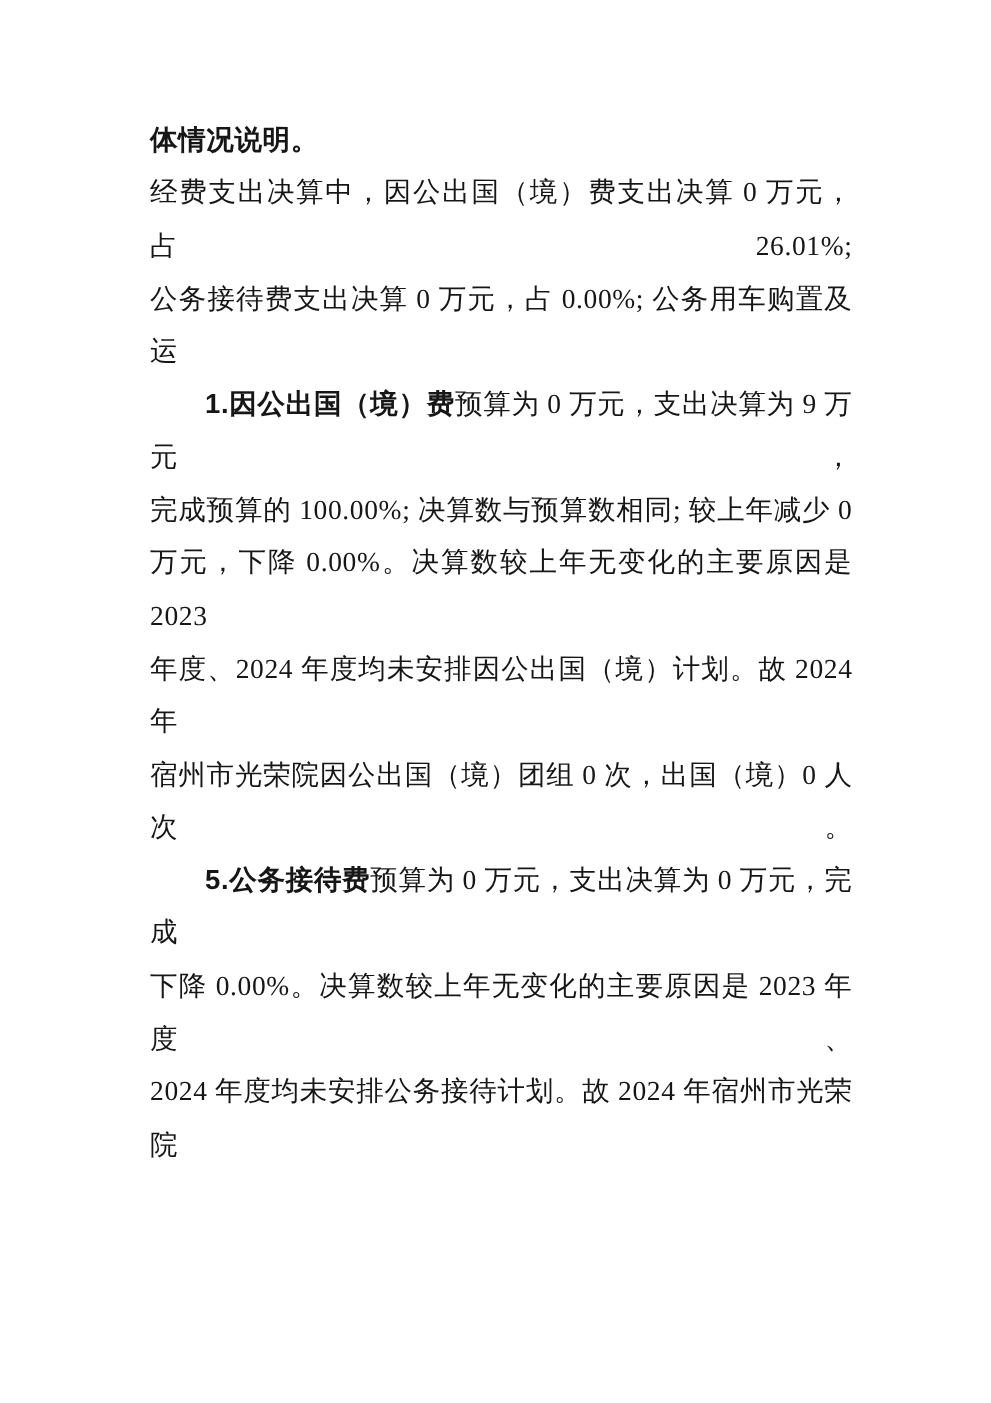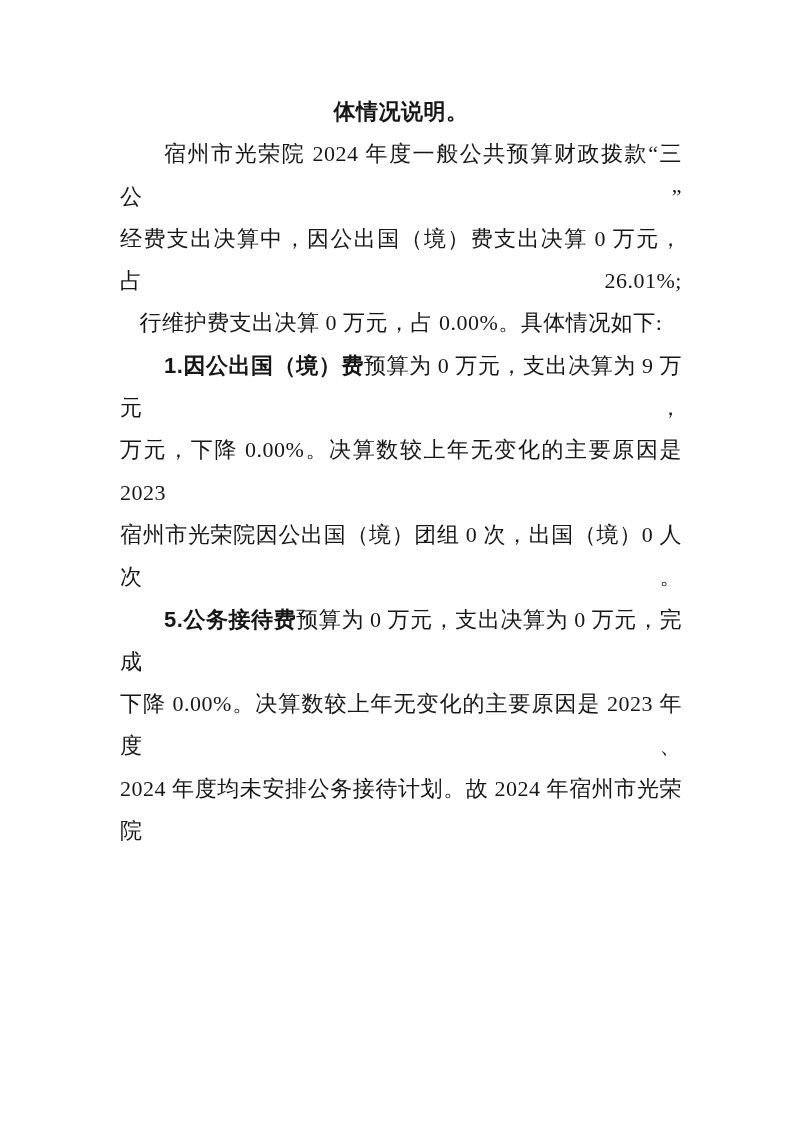--- a/index.html
+++ b/index.html
@@ -20,21 +20,21 @@
     left: 120px;
     top: 91px;
     width: 562px;
     font-size: 22px;
     line-height: 42.3px;
     color: #161616;
     letter-spacing: 0.5px;
   }
   .line {
     min-height: 42.3px;
-    text-align: center;
+    text-align: left;
     white-space: normal;
   }
   .line.just {
     text-align: justify;
     text-align-last: justify;
     -moz-text-align-last: justify;
   }
   .line.indent {
     text-indent: 44px;
   }
@@ -46,23 +46,24 @@
   .run-normal {
     font-weight: normal;
   }
 </style>
 </head>
 <body>
 
 <div class="page">
   <div class="doc-body">
       <div class="line"><span class="run-bold">体情况说明。</span></div>
-      <div class="line indent just"><span class="run-normal">宿州市光荣院 2024 年度一般公共预算财政拨款“三公”</span></div>
       <div class="line just"><span class="run-normal">经费支出决算中，因公出国（境）费支出决算 0 万元，占 26.01%;</span></div>
-      <div class="line"><span class="run-normal">行维护费支出决算 0 万元，占 0.00%。具体情况如下:</span></div>
+      <div class="line just"><span class="run-normal">公务接待费支出决算 0 万元，占 0.00%; 公务用车购置及运</span></div>
       <div class="line indent just"><span class="run-bold">1.因公出国（境）费</span><span class="run-normal">预算为 0 万元，支出决算为 9 万元，</span></div>
+      <div class="line just"><span class="run-normal">完成预算的 100.00%; 决算数与预算数相同; 较上年减少 0</span></div>
       <div class="line just"><span class="run-normal">万元，下降 0.00%。决算数较上年无变化的主要原因是 2023</span></div>
+      <div class="line just"><span class="run-normal">年度、2024 年度均未安排因公出国（境）计划。故 2024 年</span></div>
       <div class="line just"><span class="run-normal">宿州市光荣院因公出国（境）团组 0 次，出国（境）0 人次。</span></div>
       <div class="line indent just"><span class="run-bold">5.公务接待费</span><span class="run-normal">预算为 0 万元，支出决算为 0 万元，完成</span></div>
       <div class="line just"><span class="run-normal">下降 0.00%。决算数较上年无变化的主要原因是 2023 年度、</span></div>
       <div class="line just"><span class="run-normal">2024 年度均未安排公务接待计划。故 2024 年宿州市光荣院</span></div>
     </div>
 </div>
 
 </body></html>

